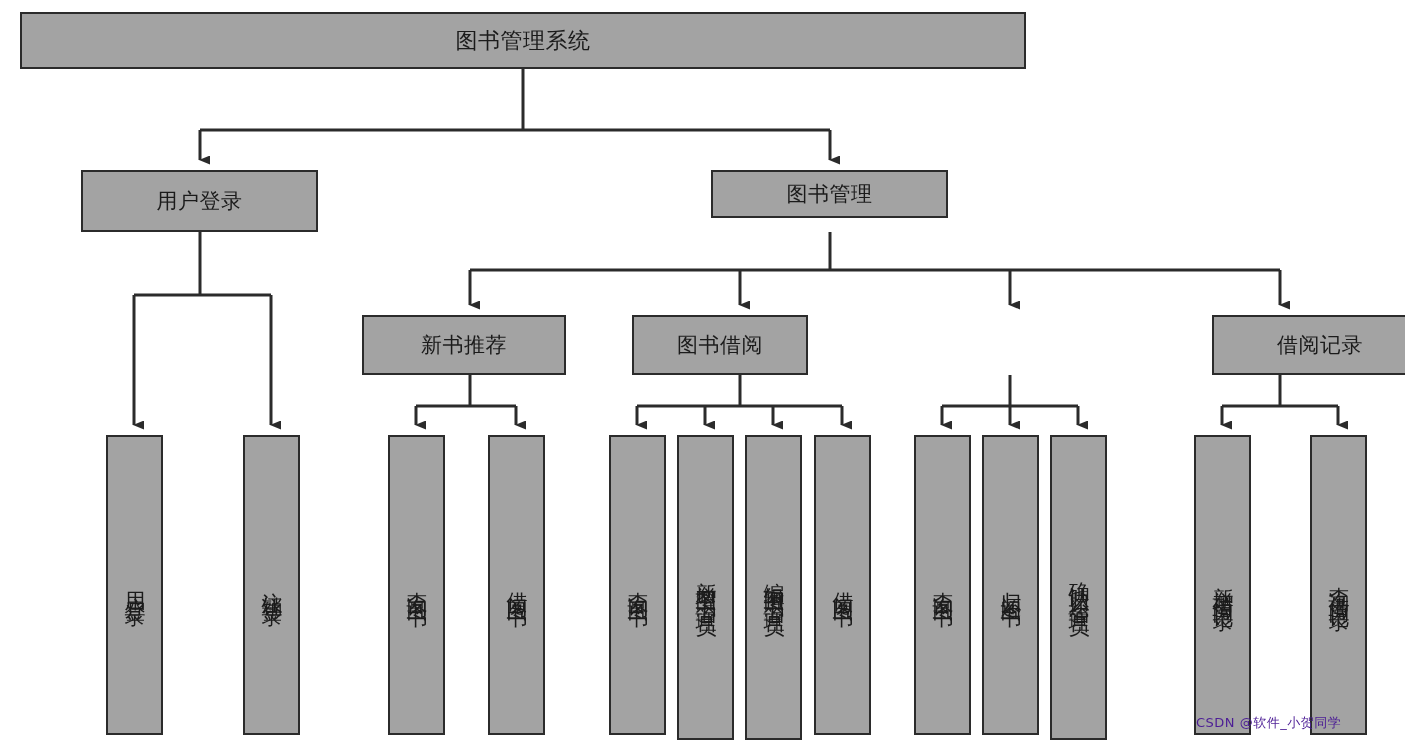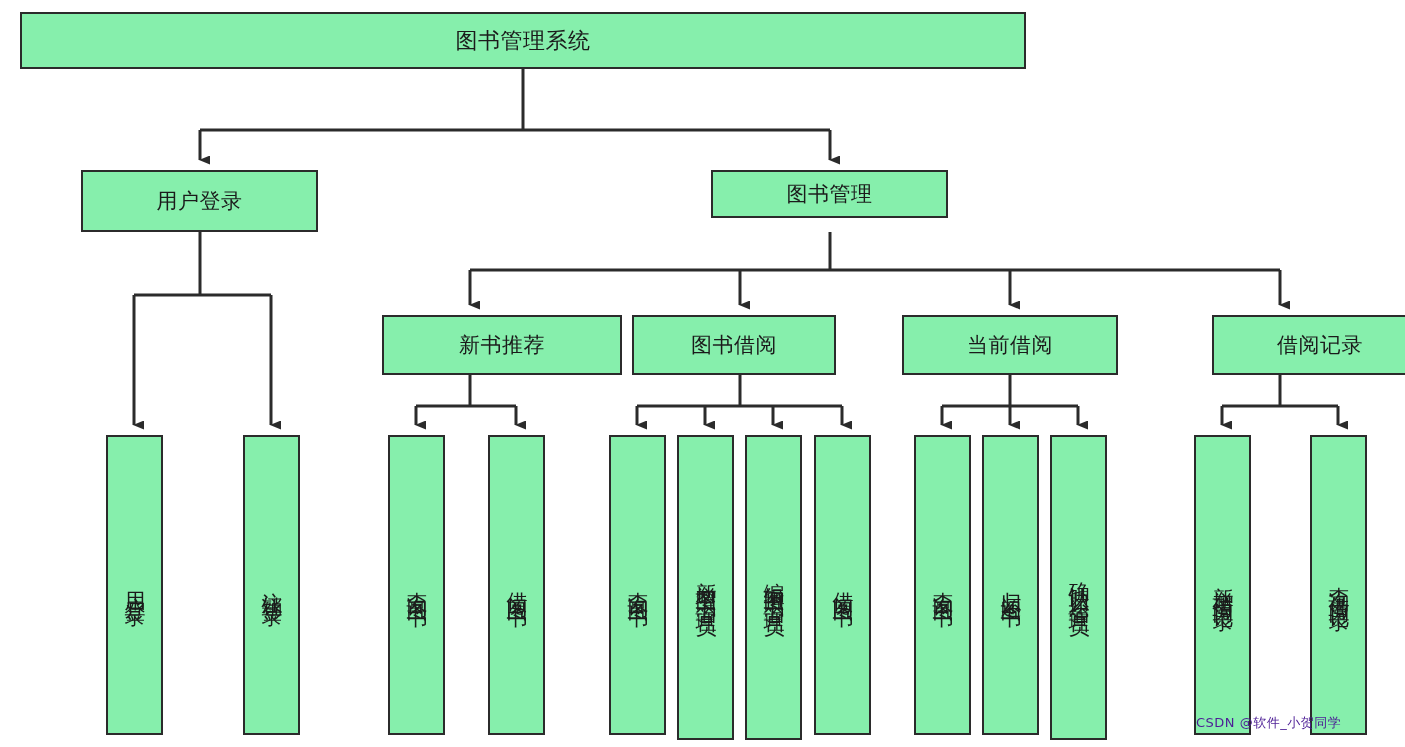--- a/index.html
+++ b/index.html
@@ -22,21 +22,21 @@
     position: absolute;
     left: 0;
     top: 0;
     width: 1405px;
     height: 747px;
     pointer-events: none;
   }
   .node {
     position: absolute;
     box-sizing: border-box;
-    background: #86efac;
+    background: #a3a3a3;
     border: 2px solid #2b2b2b;
     display: flex;
     align-items: center;
     justify-content: center;
     color: #1b1b1b;
   }
   .node .node-label {
     display: block;
     text-align: center;
     line-height: 1.18;
@@ -133,31 +133,28 @@
   </div>
 
   <div class="node horizontal" style="left:81px; top:170px; width:237px; height:62px;">
     <span class="node-label">用户登录</span>
   </div>
 
   <div class="node horizontal" style="left:711px; top:170px; width:237px; height:48px;">
     <span class="node-label">图书管理</span>
   </div>
 
-  <div class="node horizontal" style="left:382px; top:315px; width:240px; height:60px;">
+  <div class="node horizontal" style="left:362px; top:315px; width:204px; height:60px;">
     <span class="node-label">新书推荐</span>
   </div>
 
-  <div class="node horizontal" style="left:632px; top:315px; width:204px; height:60px;">
+  <div class="node horizontal" style="left:632px; top:315px; width:176px; height:60px;">
     <span class="node-label">图书借阅</span>
   </div>
 
-  <div class="node horizontal" style="left:902px; top:315px; width:216px; height:60px;">
-    <span class="node-label">当前借阅</span>
-  </div>
 
   <div class="node horizontal" style="left:1172px; top:315px; width:216px; height:60px;margin-left:40px;">
     <span class="node-label">借阅记录</span>
   </div>
 
   <div class="node leaf" style="left:106px; top:435px; width:57px; height:300px;">
     <span class="node-label">用户登录</span>
   </div>
   <div class="node leaf" style="left:243px; top:435px; width:57px; height:300px;">
     <span class="node-label">注销登录</span>

